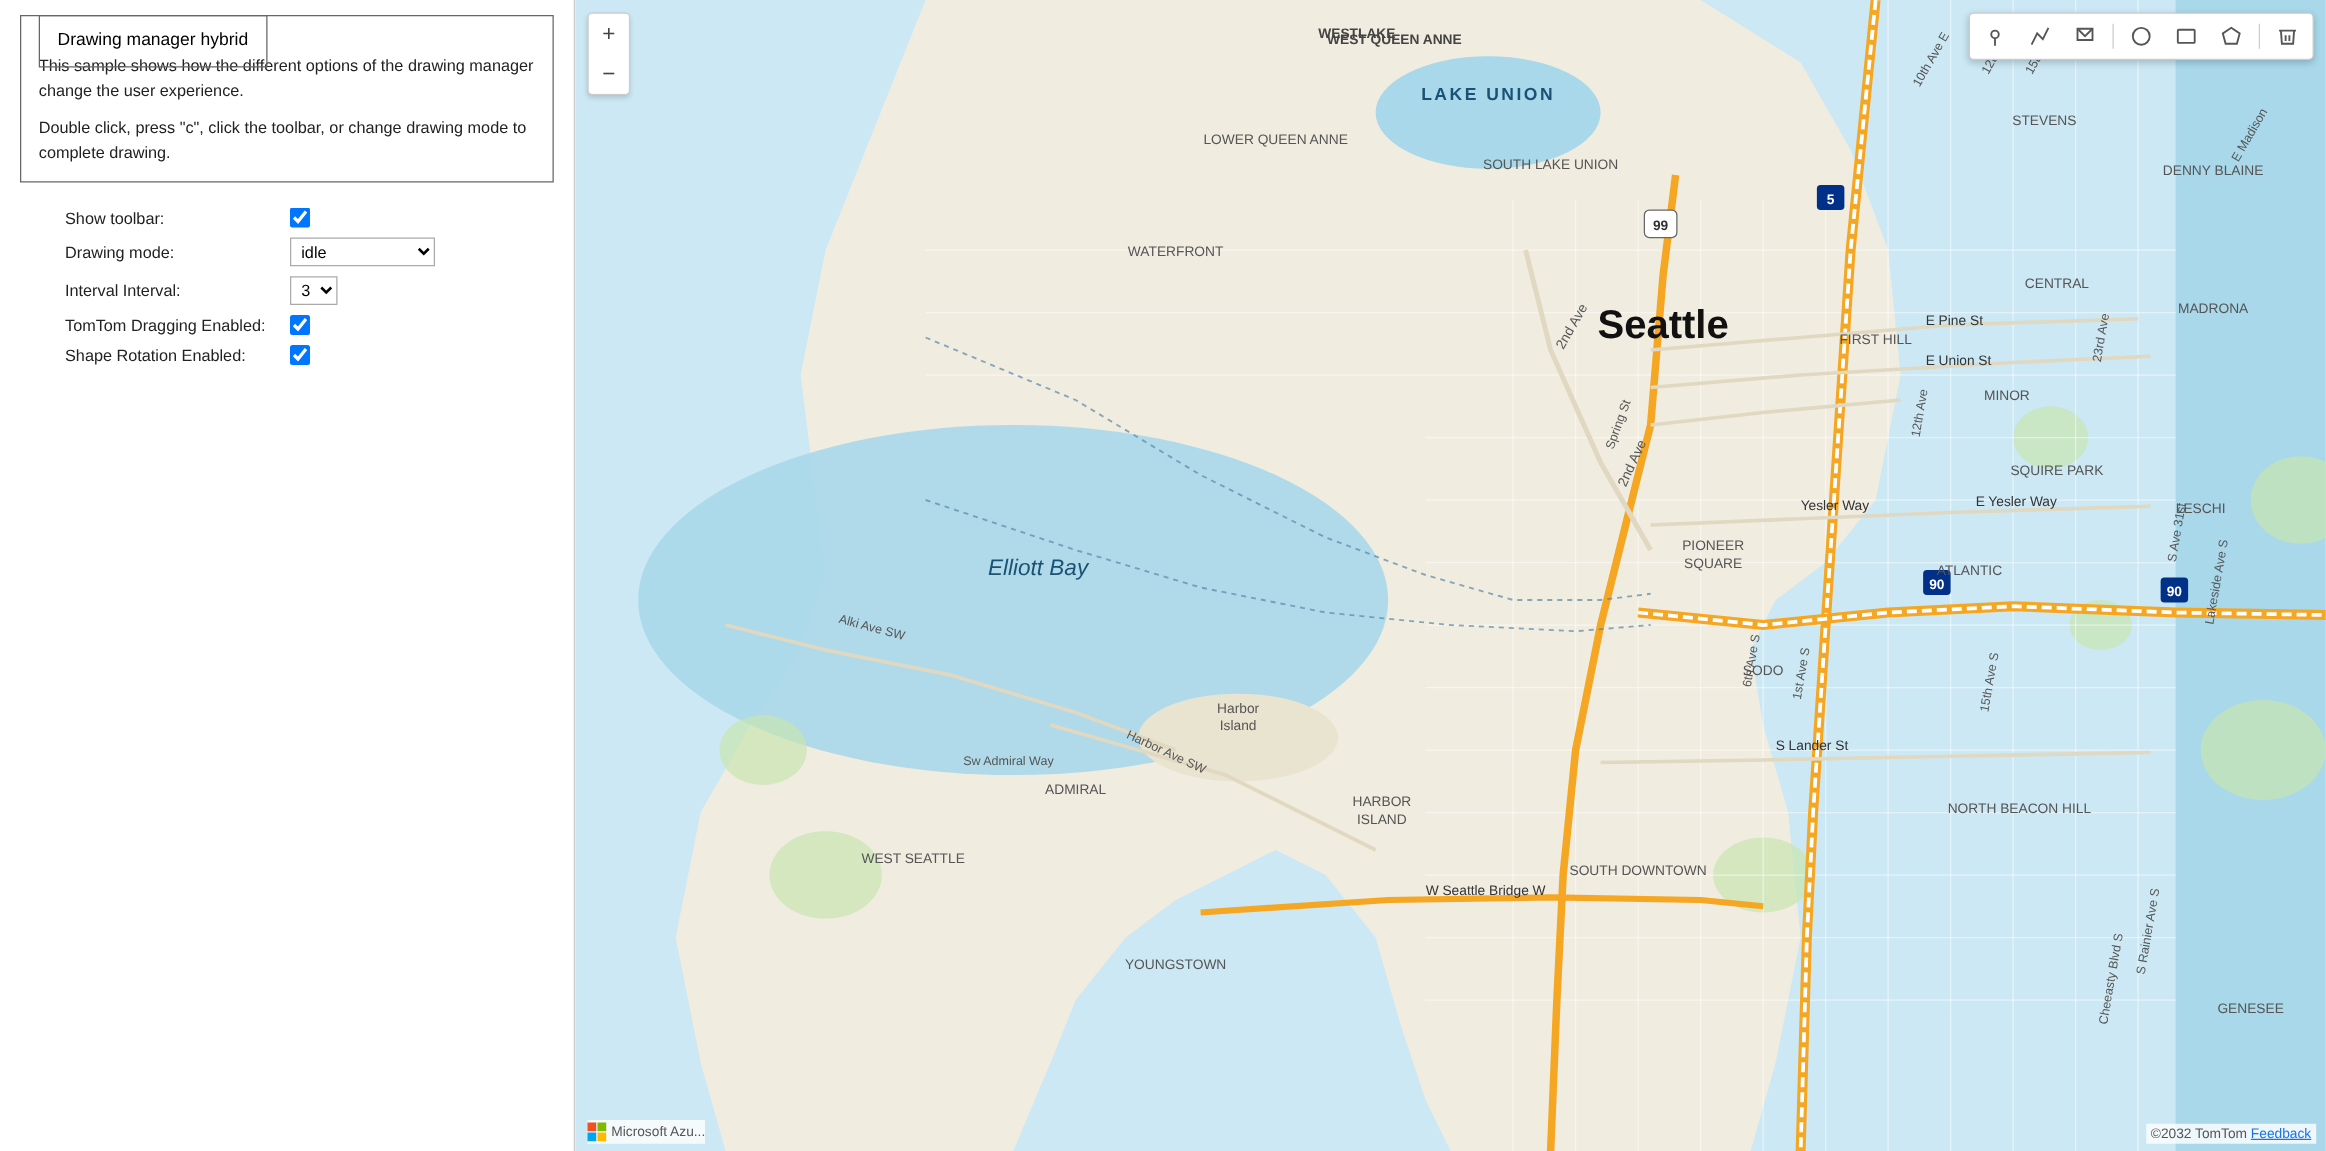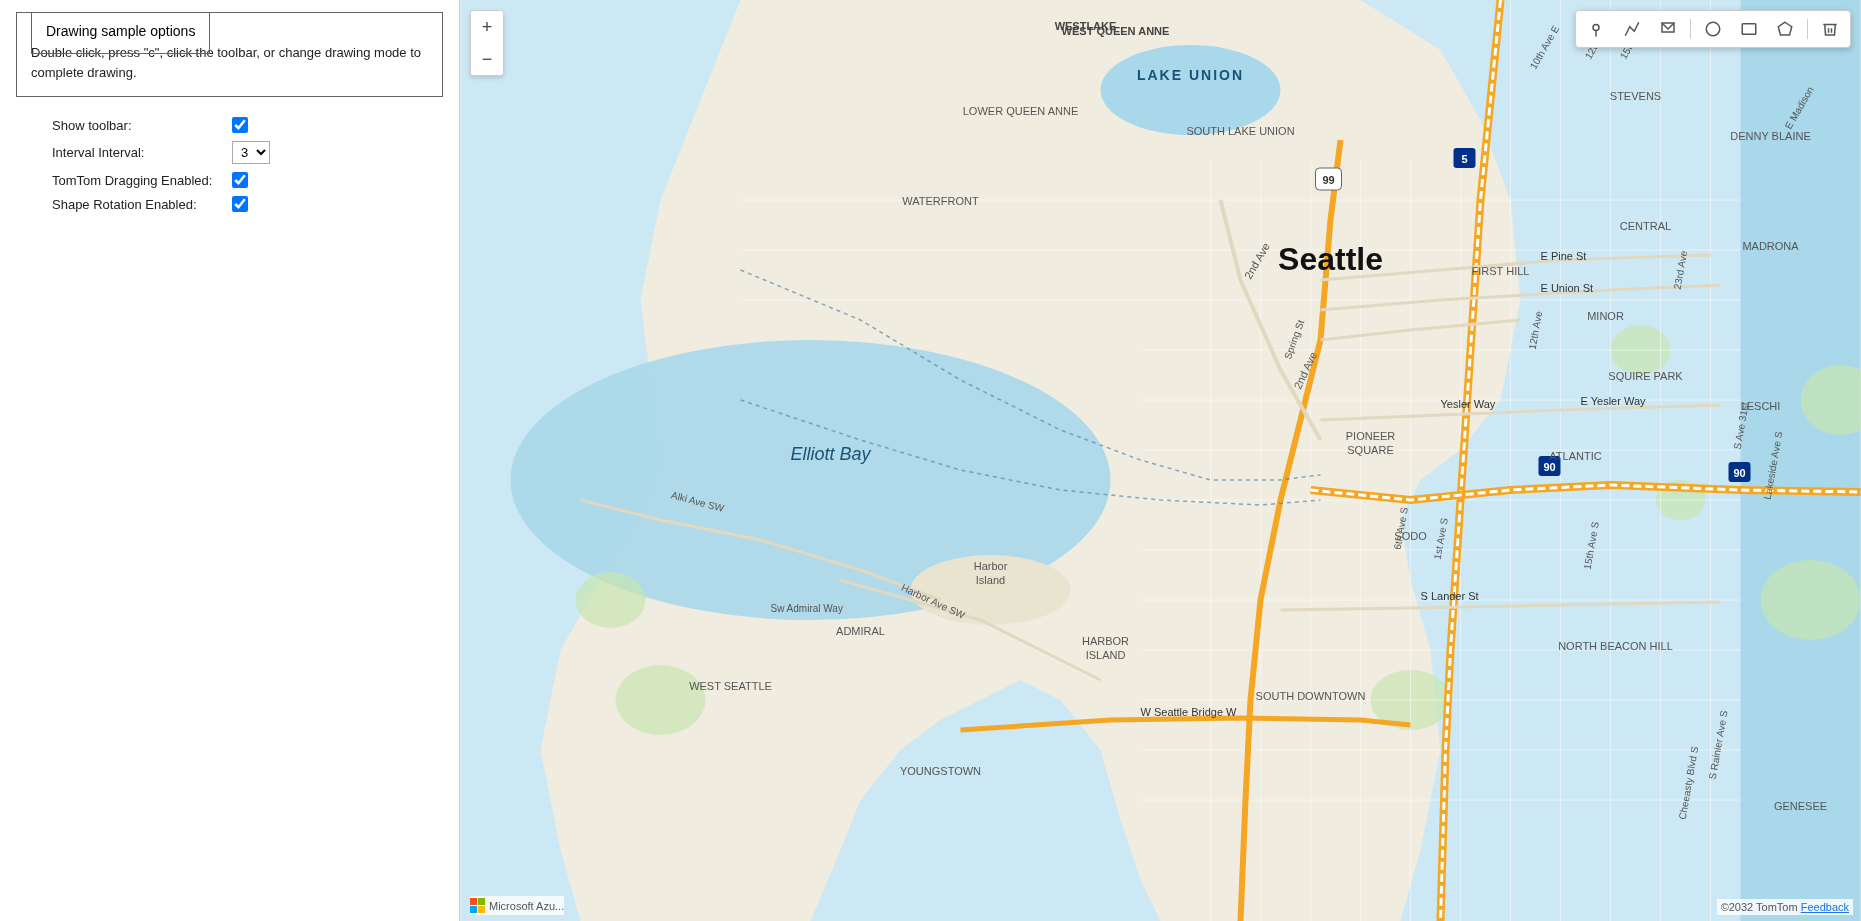--- a/index.html
+++ b/index.html
@@ -177,29 +177,42 @@
     .ms-sq1 { background: #f25022; }
     .ms-sq2 { background: #7fba00; }
     .ms-sq3 { background: #00a4ef; }
     .ms-sq4 { background: #ffb900; }
   </style>
 </head>
 <body>
 
 <div id="left-panel">
   <div class="options-box">
-    <span class="options-box legend">Drawing sample options</span>
+    <span class="options-box legend">Drawing manager hybrid</span>
+    <p>This sample shows how the different options of the drawing manager change the user experience.</p>
     <p>Double click, press "c", click the toolbar, or change drawing mode to complete drawing.</p>
   </div>
 
   <div class="form-row">
     <label>Show toolbar:</label>
     <input type="checkbox" checked="" style="">
   </div>
 
+  <div class="form-row">
+    <label>Drawing mode:</label>
+    <select>
+      <option value="idle">idle</option>
+      <option value="draw-point">draw-point</option>
+      <option value="draw-line">draw-line</option>
+      <option value="draw-polygon">draw-polygon</option>
+      <option value="draw-rectangle">draw-rectangle</option>
+      <option value="draw-circle">draw-circle</option>
+      <option value="erase">erase</option>
+    </select>
+  </div>
 
 
   <div class="form-row">
     <label>Interval Interval:</label>
     <select>
       <option value="1">1</option>
       <option value="2">2</option>
       <option value="3" selected="">3</option>
       <option value="4">4</option>
       <option value="5">5</option>

